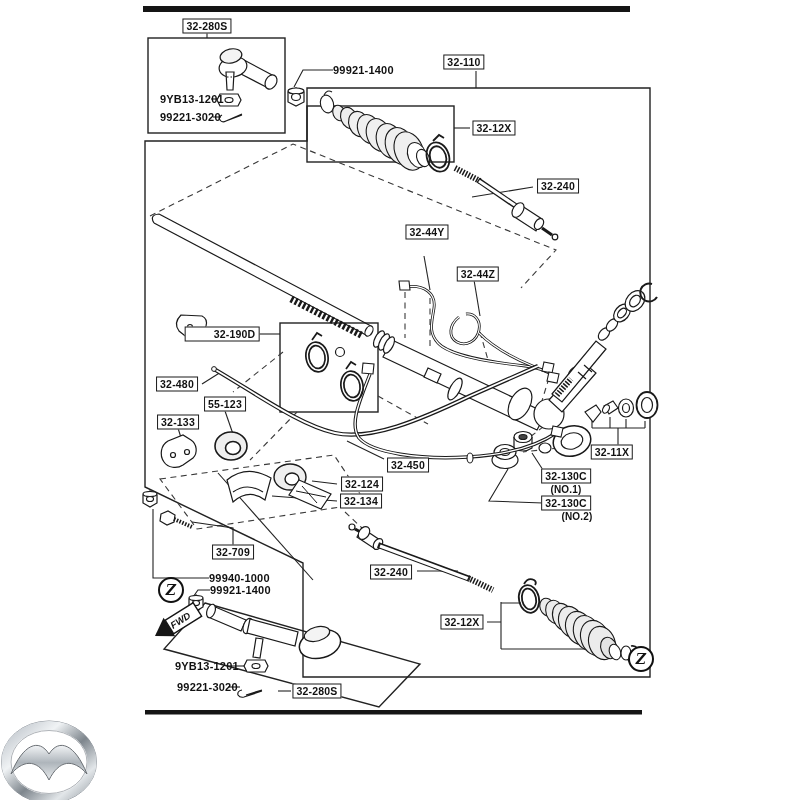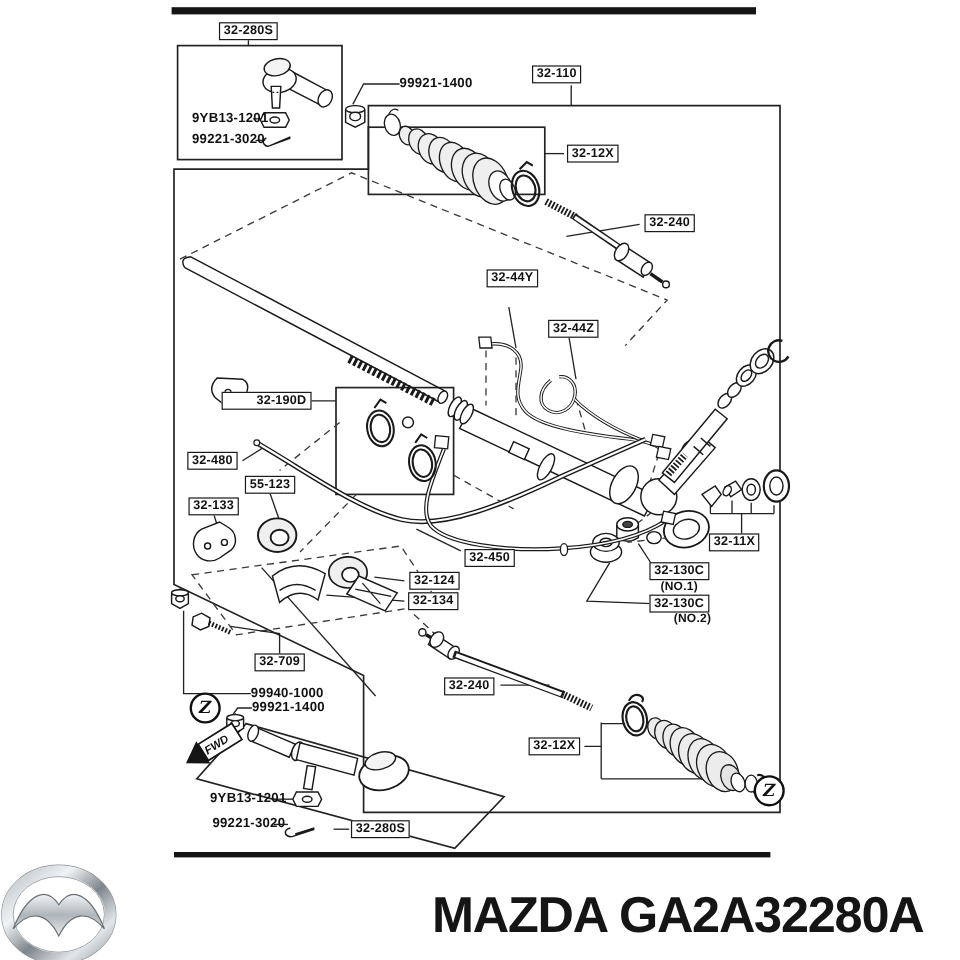--- a/index.html
+++ b/index.html
@@ -371,14 +371,13 @@
       <div class="lbl plain-label" style="left: 209px; top: 578px;">99940-1000</div>
       <div class="lbl plain-label" style="left: 210px; top: 590px;">99921-1400</div>
       <div class="lbl plain-label" style="left: 175px; top: 666px;">9YB13-1201</div>
       <div class="lbl plain-label" style="left: 177px; top: 687px;">99221-3020</div>
       <div class="lbl sub-label" style="left: 566px; top: 489px;">(NO.1)</div>
       <div class="lbl sub-label" style="left: 560px; top: 516px; margin-left: 17px;">(NO.2)</div>
       <div class="lbl z-circle" style="left: 171px; top: 590px;">Z</div>
       <div class="lbl z-circle" style="left: 641px; top: 659px;">Z</div>
     </div>
 
-<div id="footer-text">MAZDA GA2A32280A</div>
 </div>
 
 </body></html>

